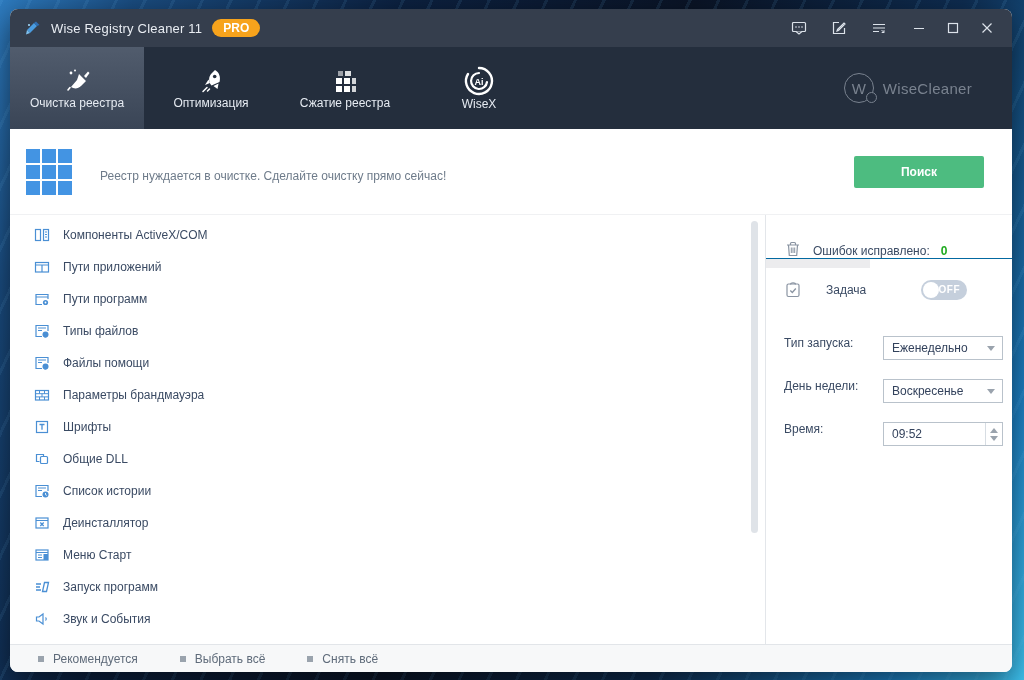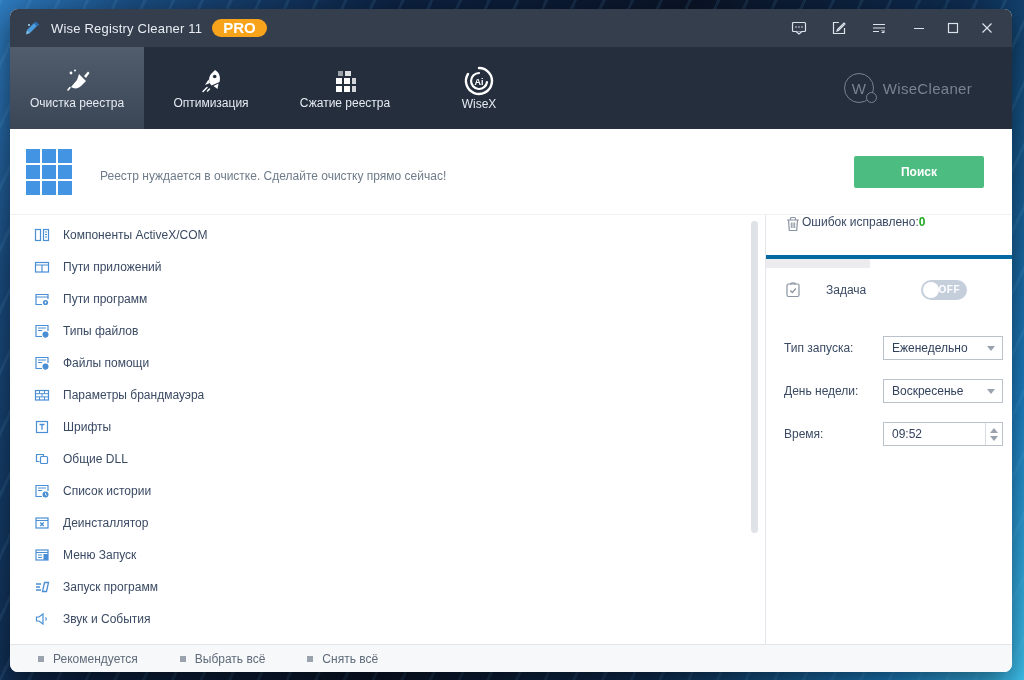--- a/index.html
+++ b/index.html
@@ -17,21 +17,21 @@
     display:flex; flex-direction:column;
   }
   
   .titlebar {
     height:38px; background:#353e4d; display:flex; align-items:center;
     padding:0 8px 0 14px; flex:0 0 auto;
   }
   .app-logo { width:18px; height:18px; margin-right:9px; }
   .app-title { color:#e9edf3; font-size:13px; letter-spacing:.2px; }
   .pro-badge {
-    margin-left:10px; background:#f7a31c; color:#fff; font-size:15px; font-weight:bold;
+    margin-left:10px; background:#f7a31c; color:#fff; font-size:12px; font-weight:bold;
     border-radius:10px; padding:2px 11px; line-height:14px;
   }
   .tb-icons { margin-left:auto; display:flex; align-items:center; }
   .tb-btn {
     width:34px; height:30px; display:flex; align-items:center; justify-content:center;
     color:#dce2ea; cursor:pointer;
   }
   .tb-btn svg { display:block; }
   .tb-gap { width:6px; }
   
@@ -81,39 +81,39 @@
     font-size:12px; color:#3a4a63; cursor:pointer;
   }
   .cat-item svg { flex:0 0 auto; display:block; }
   .v-scrollbar {
     position:absolute; right:7px; top:6px; width:7px; height:312px;
     background:#dfe3e8; border-radius:4px;
   }
   
   .panel { width:247px; flex:0 0 auto; border-left:1px solid #e3e6ea; background:#fff; }
   .fixed-row {
-    height:44px; display:flex; align-items:flex-start; padding-left:18px;
-    border-bottom:4px solid #0369a1; font-size:12px; color:#3a4a63;
+    height:44px; display:flex; align-items:flex-end; gap:11px; padding-left:18px;
+    border-bottom:1px solid #0369a1; font-size:12px; color:#3a4a63;
   }
   .fixed-count { color:#1faa1f; font-weight:bold; }
   .panel-strip { width:104px; height:9px; background:#ececee; }
   .task-row { display:flex; align-items:center; gap:24px; padding:12px 0 0 18px; font-size:12px; color:#3a4a63; }
   .toggle {
     margin-left:auto; margin-right:45px; width:46px; height:20px; border-radius:10px;
     background:#c5cfdc; position:relative; cursor:pointer;
   }
   .toggle-knob {
     position:absolute; left:2px; top:2px; width:16px; height:16px; border-radius:50%; background:#fff;
   }
   .toggle-text {
     position:absolute; right:7px; top:0; line-height:20px; color:#fff; font-size:10px; font-weight:bold;
     letter-spacing:.5px;
   }
   .form { padding:36px 0 0 18px; }
-  .form-row { display:flex; align-items:center; margin-bottom:19px; }
+  .form-row { display:flex; align-items:flex-start; margin-bottom:19px; }
   .form-label { font-size:12px; color:#3a4a63; }
   .control {
     margin-left:auto; margin-right:9px; width:120px; height:24px; border:1px solid #b9c2cb;
     display:flex; align-items:center; font-size:12px; color:#33425c; background:#fff;
     padding-left:8px; position:relative; cursor:pointer;
   }
   .caret {
     position:absolute; right:7px; top:9px; width:0; height:0;
     border-left:4px solid transparent; border-right:4px solid transparent; border-top:5px solid #9aa3ad;
   }
@@ -349,21 +349,21 @@
         <span>Деинсталлятор</span>
       </div>
 
       <div class="cat-item">
         <svg width="16" height="16" viewBox="0 0 16 16" fill="none" stroke="#4a8fd4" stroke-width="1.2">
           <rect x="2" y="3" width="12" height="10"></rect>
             <path d="M2 5.5 H14" stroke-width="1"></path>
           <path d="M4 8 H8 M4 10.5 H8" stroke-width="1"></path>
           <rect x="9.5" y="7" width="4.5" height="6" fill="#4a8fd4" stroke="none"></rect>
         </svg>
-        <span>Меню Запуск</span>
+        <span>Меню Старт</span>
       </div>
 
       <div class="cat-item">
         <svg width="16" height="16" viewBox="0 0 16 16" fill="none" stroke="#4a8fd4" stroke-width="1.3">
           <path d="M2 5 H7 M2 8 H6 M2 11 H7"></path>
           <path d="M10.5 3.5 H14.5 L12.5 12.5 H8.5 Z"></path>
         </svg>
         <span>Запуск программ</span>
       </div>
 

